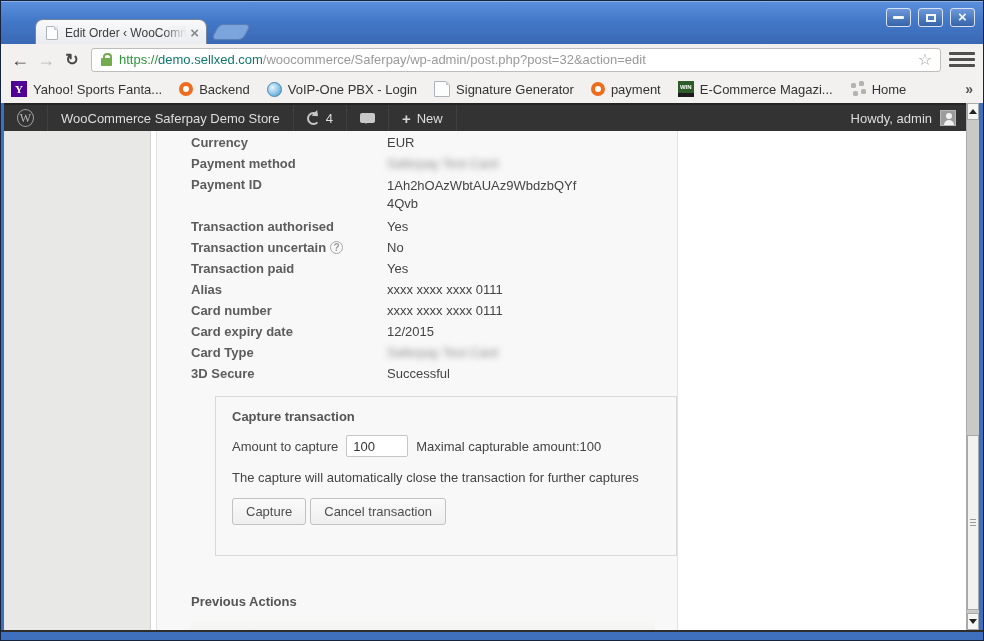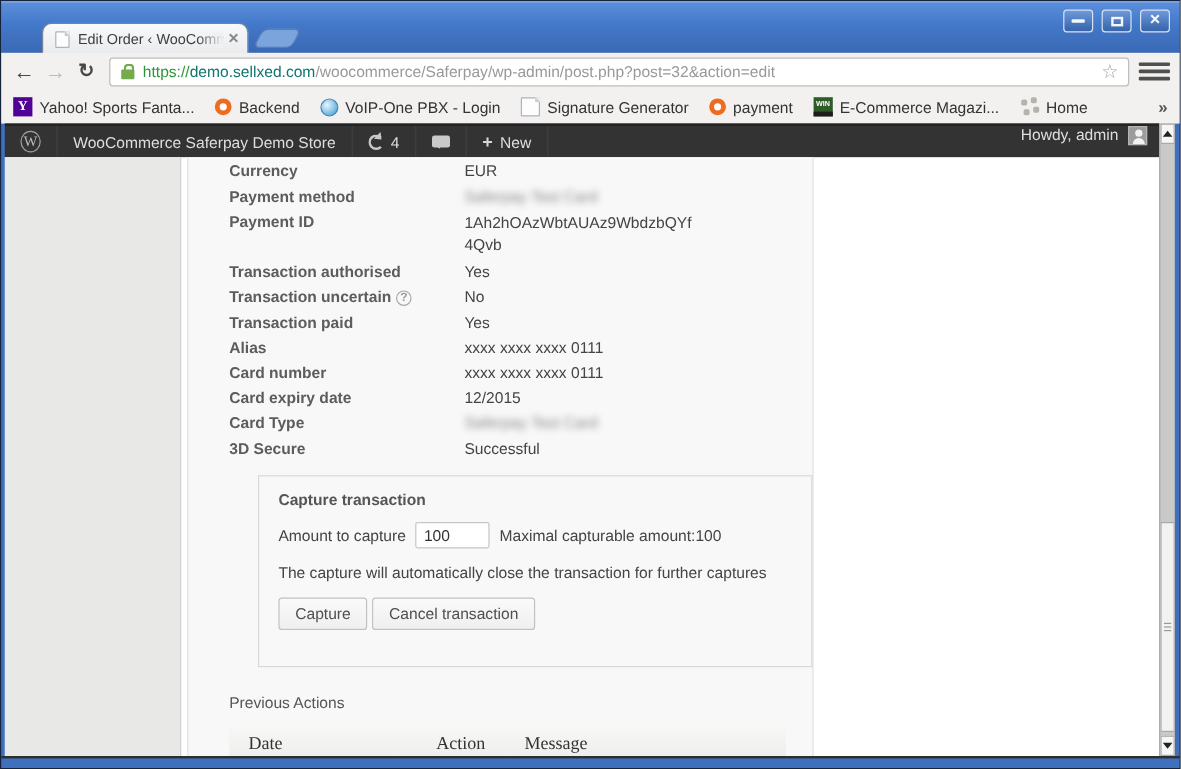--- a/index.html
+++ b/index.html
@@ -78,21 +78,21 @@
   .dots-icon i:nth-child(4){ left:11px; top:8px; }
 
   
   .adminbar { position:absolute; left:4px; right:18px; top:103px; height:28px; background:#333;
     border-top:2px solid #242424; display:flex; align-items:stretch; color:#dedede; font-size:13px; }
   .ab-item { display:flex; align-items:center; padding:0 13px; border-right:1px solid #404040; }
   .ab-logo { width:44px; justify-content:center; }
   .wp-circle { width:18px; height:18px; border:1.5px solid #a0a0a0; border-radius:50%; color:#b9b9b9;
     font-family:"Liberation Serif",serif; font-size:12px; display:flex; align-items:center; justify-content:center; }
   .ab-spacer { flex:1; border:none; }
-  .ab-right { display:flex; align-items:flex-start; padding:0 10px; gap:8px; }
+  .ab-right { display:flex; align-items:center; padding:0 10px; gap:8px; }
   .refresh-ic { width:13px; height:13px; border:2px solid #c9c9c9; border-radius:50%; border-right-color:transparent;
     position:relative; margin-right:6px; }
   .refresh-ic:after { content:""; position:absolute; right:-4px; top:-2px; border:4px solid transparent; border-left:5px solid #c9c9c9; transform:rotate(45deg); }
   .comment-ic { width:15px; height:10px; background:#c9c9c9; border-radius:2px; position:relative; }
   .comment-ic:after { content:""; position:absolute; left:3px; bottom:-4px; border:3px solid transparent; border-top:4px solid #c9c9c9; }
   .plus { font-weight:bold; font-size:15px; margin-right:6px; color:#d6d6d6; }
   .avatar { width:16px; height:16px; background:#9c9c9c; border:1px solid #b5b5b5; position:relative; overflow:hidden; }
   .avatar:before { content:""; position:absolute; left:4.5px; top:2px; width:6px; height:6px; border-radius:50%; background:#f2f2f2; }
   .avatar:after  { content:""; position:absolute; left:2.5px; bottom:-1px; width:10px; height:6px; border-radius:5px 5px 0 0; background:#f2f2f2; }
 
@@ -113,21 +113,21 @@
   .capture-box { margin:12px 0 0 24px; width:calc(100% - 24px); border:1px solid #d9d9d9; padding:12px 16px 30px 16px; }
   .capture-title { font-weight:bold; color:#555; }
   .capture-row { margin-top:11px; display:flex; align-items:center; gap:8px; }
   .amount-input { width:62px; height:22px; border:1px solid #c6c6c6; border-radius:2px; font-size:13px;
     font-family:"Liberation Sans",sans-serif; color:#333; padding:0 6px; }
   .capture-note { margin-top:13px; color:#444; }
   .capture-btns { margin-top:13px; display:flex; gap:4px; }
   .btn { padding:5px 13px; font-size:13px; color:#4e4e4e; background:linear-gradient(180deg,#fafafa,#efefef);
     border:1px solid #c2c2c2; border-radius:3px; font-family:"Liberation Sans",sans-serif; }
 
-  .pa-title { margin-top:22px; font-weight:normal; color:#555; }
+  .pa-title { margin-top:38px; font-weight:bold; color:#555; }
   .pa-table { margin-top:10px; width:464px; border-collapse:collapse; }
   .pa-table th { height:34px; text-align:left; font-family:"Liberation Serif",serif; font-weight:normal;
     font-size:15px; color:#333; background:linear-gradient(180deg,#f8f8f7,#ecece9); padding:0 0 0 16px; }
   .pa-table th:nth-child(1){ width:140px; }
   .pa-table th:nth-child(2){ width:90px;text-align:center; }
 
   
   .scrollbar { position:absolute; right:5px; top:103px; bottom:11px; width:13px; background:#c9c9c8; border-left:1px solid #aaa; }
   .sb-btn { position:absolute; left:0; right:0; height:17px; background:#f6f6f5; border:1px solid #a9a9a9;
     display:flex; align-items:center; justify-content:center; }

